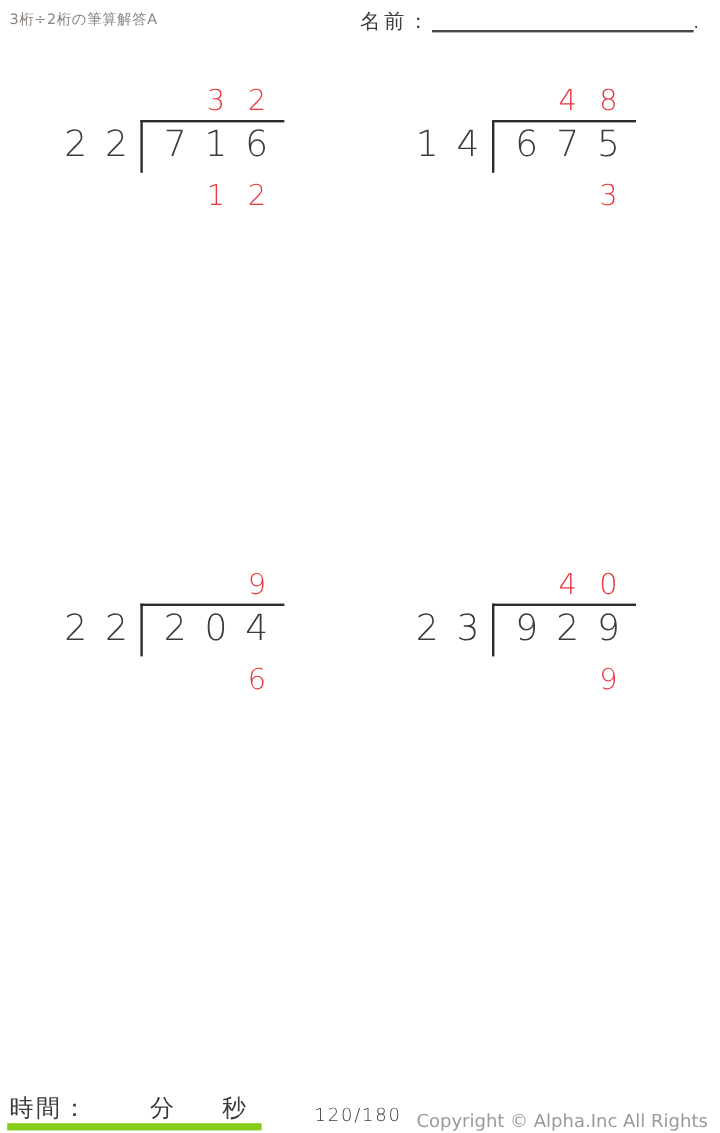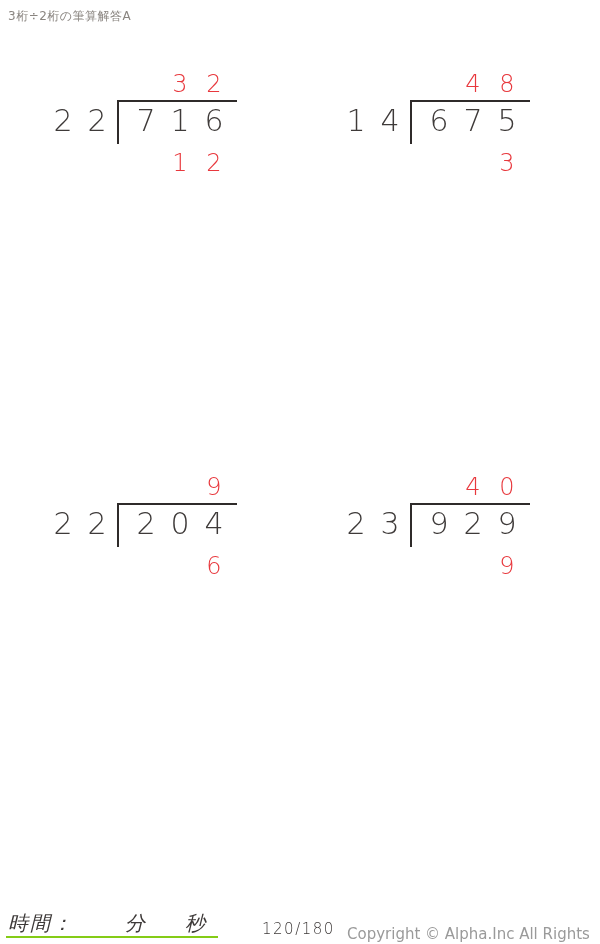--- a/index.html
+++ b/index.html
@@ -30,34 +30,37 @@
   .q-row{display:flex;margin-left:83px;height:30px;align-items:flex-end;}
   .q-row .cell{padding-bottom:4px;}
   .red-digit{color:var(--red);font-size:24px;line-height:1;font-weight:200;}
   .main-row{display:flex;}
   .divisor{display:flex;padding-top:4px;}
   .black-digit{font-size:30px;line-height:34px;font-weight:200;}
   .dividend{display:flex;margin-left:3px;border-top:2px solid #2f2b2a;border-left:2px solid #2f2b2a;padding:2px 6px 6px 10px;}
   .r-row{display:flex;margin-left:83px;margin-top:7px;}
 
   
-  .time-block{position:absolute;left:6px;top:905px;width:212px;height:31px;border-bottom:2px solid #84cc16;font-size:20px;color:var(--ink);font-style:italic;}
+  .time-block{position:absolute;left:6px;top:905px;width:212px;height:31px;border-bottom:6px solid #84cc16;font-size:20px;color:var(--ink);}
   .t-label{position:absolute;left:2px;top:5px;letter-spacing:2px;}
   .t-min{position:absolute;left:119px;top:5px;}
   .t-sec{position:absolute;left:179px;top:5px;}
   .page-number{position:absolute;left:262px;top:920px;font-size:15px;letter-spacing:1.5px;color:var(--ink);font-weight:200;}
   .copyright{position:absolute;left:347px;top:925px;font-size:15px;color:var(--copy-gray);}
 </style>
 </head>
 <body>
 
 <div class="page">
 
   <div class="title">3桁÷2桁の筆算解答A</div>
 
+  <div class="name-row">
+    <span class="name-label">名前：</span><span class="name-line"></span><span class="name-dot">.</span>
+  </div>
 
   <div class="division p1">
     <div class="q-row">
       <span class="cell red-digit"></span>
       <span class="cell red-digit">3</span>
       <span class="cell red-digit">2</span>
     </div>
     <div class="main-row">
       <div class="divisor">
         <span class="cell black-digit">2</span>

